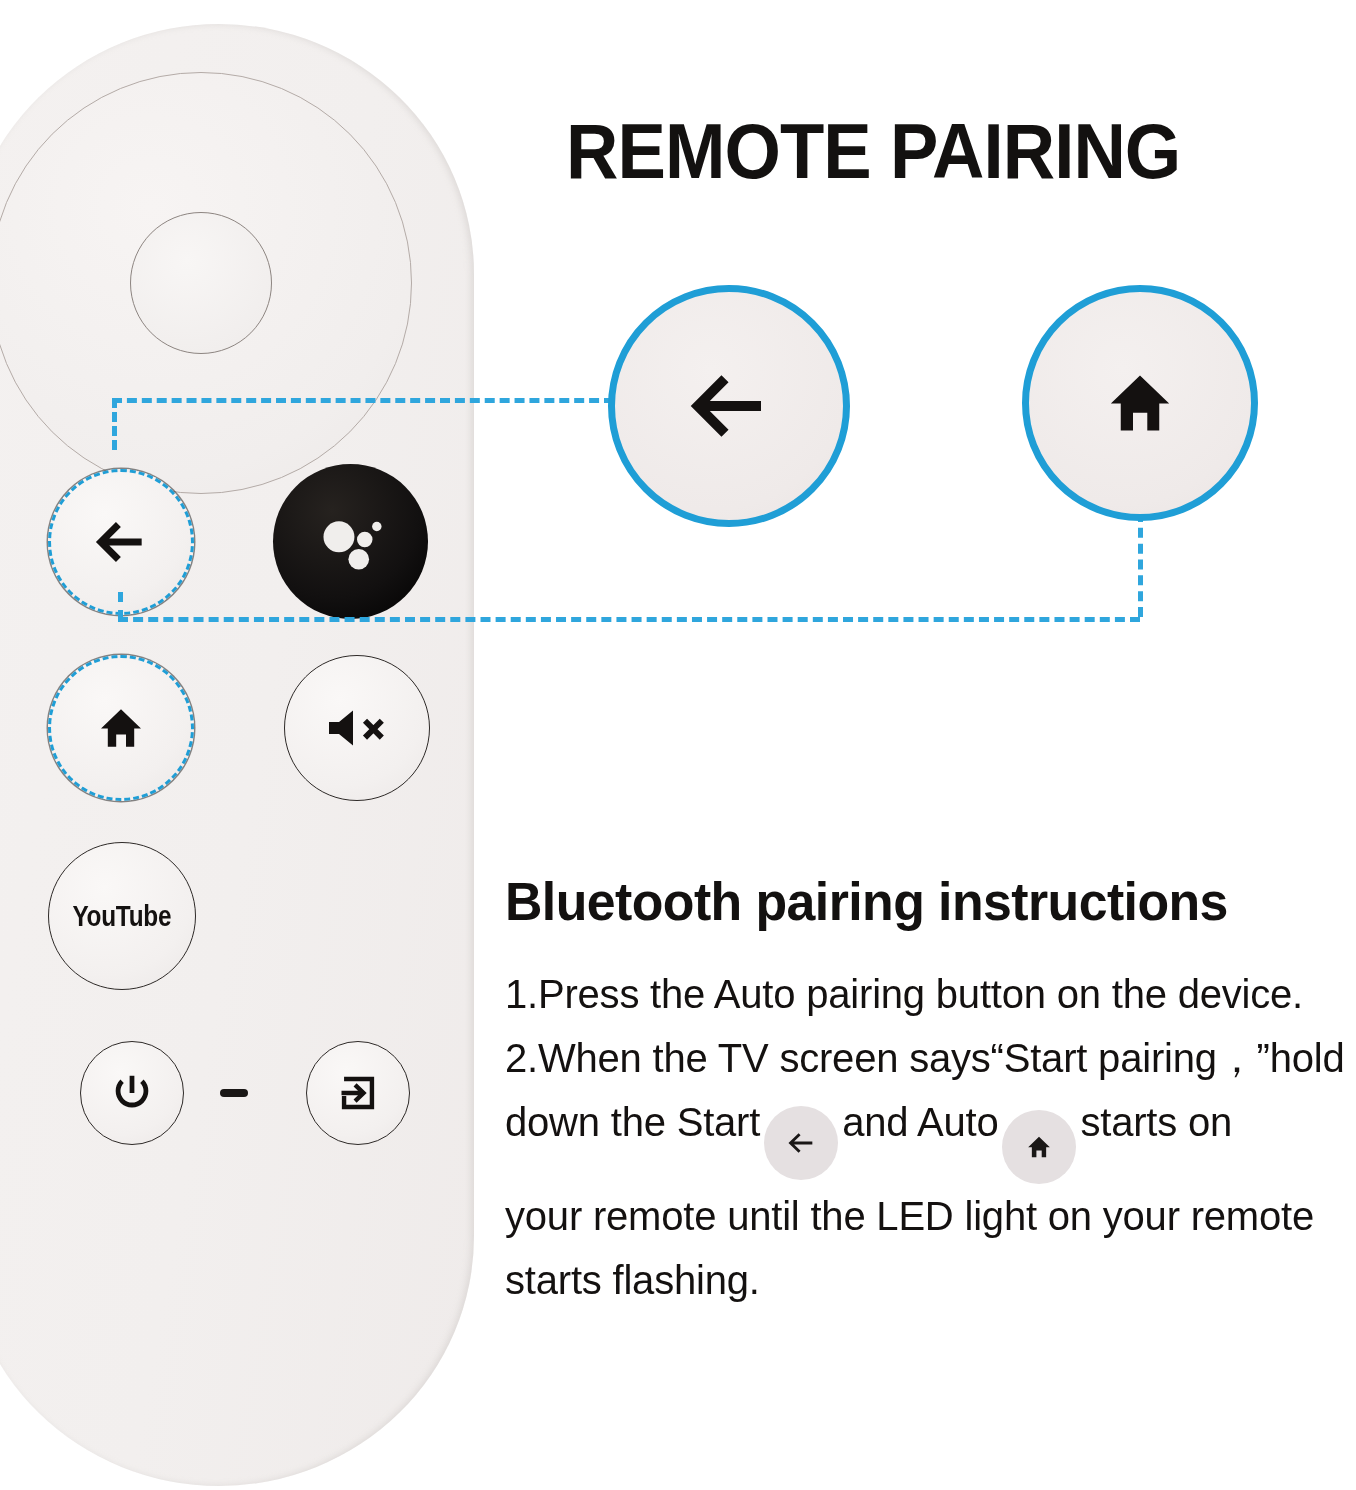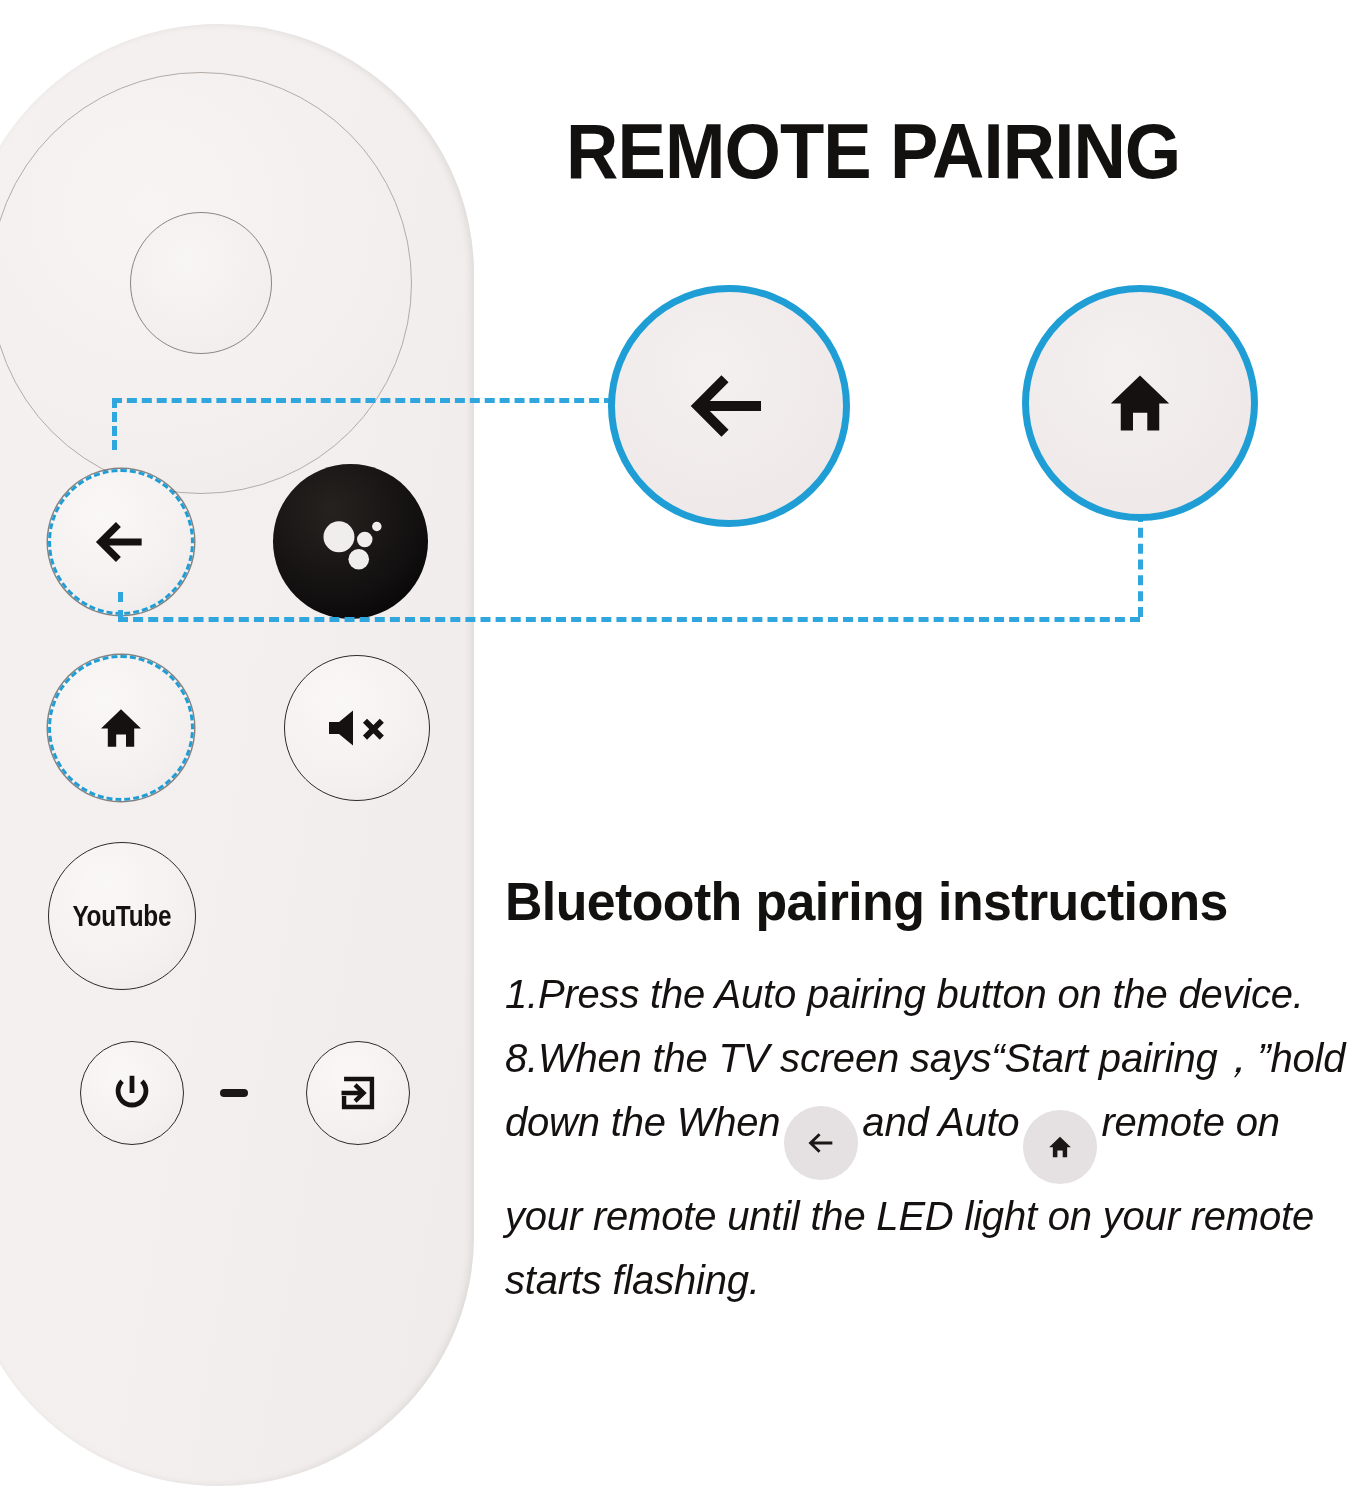--- a/index.html
+++ b/index.html
@@ -153,21 +153,21 @@
     position: absolute;
     left: 505px;
     top: 962px;
     width: 848px;
     font-family: "Liberation Sans", sans-serif;
     font-size: 40px;
     line-height: 64px;
     color: #141110;
     letter-spacing: -0.2px;
   }
-  .step { margin: 0; font-style: italic; }
+  .step { margin: 0; }
   .step-2 { margin-top: 0; }
 
   
   .chip {
     display: inline-flex;
     align-items: center;
     justify-content: center;
     width: 74px;
     height: 74px;
     border-radius: 50%;
@@ -256,28 +256,28 @@
     </svg>
   </div>
 
   <div class="title">REMOTE PAIRING</div>
 
   <div class="subtitle">Bluetooth pairing instructions</div>
 
   <div class="steps">
     <p class="step step-1">1.Press the Auto pairing button on the device.</p>
     <p class="step step-2">
-      <span>8.When the TV screen says“Start pairing，”hold</span><br>
-      <span>down the When</span><span class="chip">
+      <span>2.When the TV screen says“Start pairing，”hold</span><br>
+      <span>down the Start</span><span class="chip">
           <svg class="ico" width="34" height="34" viewBox="0 0 24 24">
             <path d="M20 12 H5.2 M11 5.8 L4.6 12 L11 18.2" fill="none" stroke="#1a1716" stroke-width="2" stroke-linecap="butt" stroke-linejoin="miter"></path>
           </svg>
         </span><span>and Auto</span><span class="chip">
           <svg class="ico" width="26" height="26" viewBox="0 0 24 24">
             <path d="M12 2.6 L22 12.2 h-3.4 V21.4 h-4.1 v-6.1 h-4.9 v6.1 H5.4 V12.2 H2 Z" fill="#1a1716"></path>
           </svg>
-        </span><span>remote on</span><br>
+        </span><span>starts on</span><br>
       <span>your remote until the LED light on your remote</span><br>
       <span>starts flashing.</span>
     </p>
   </div>
 
 </div>
 
 </body></html>

